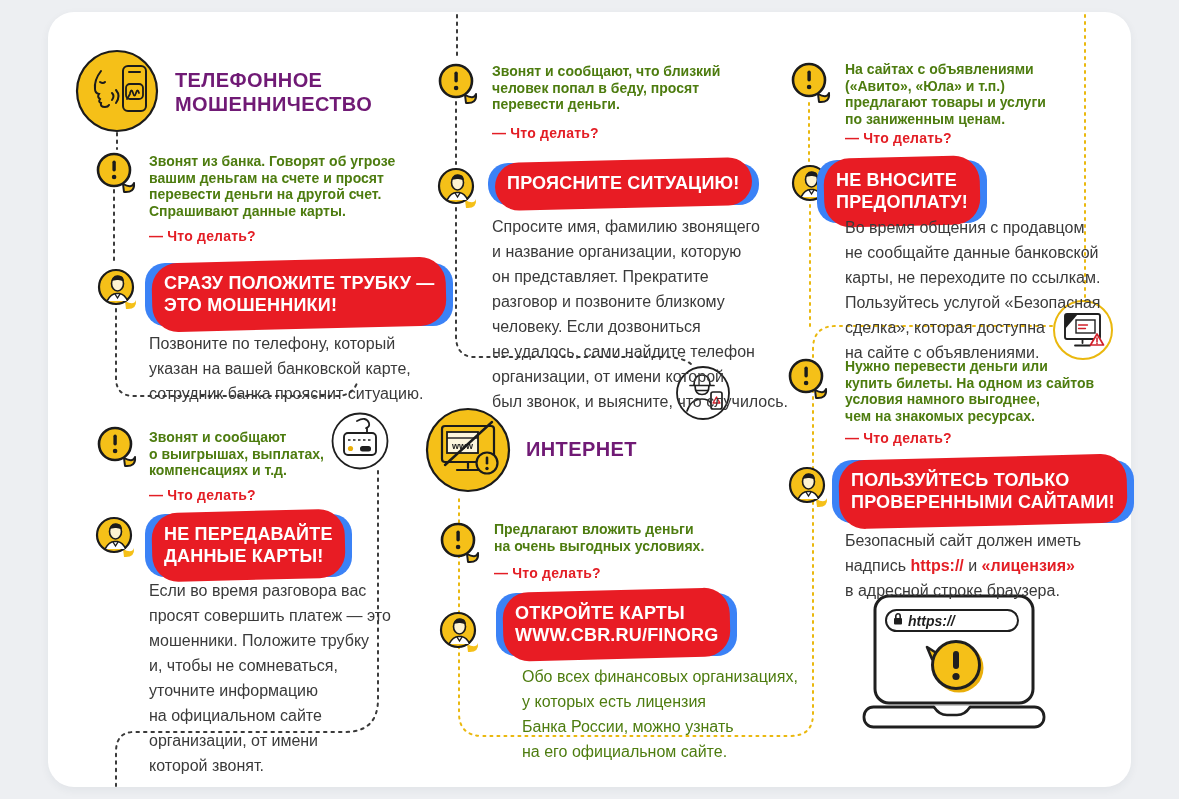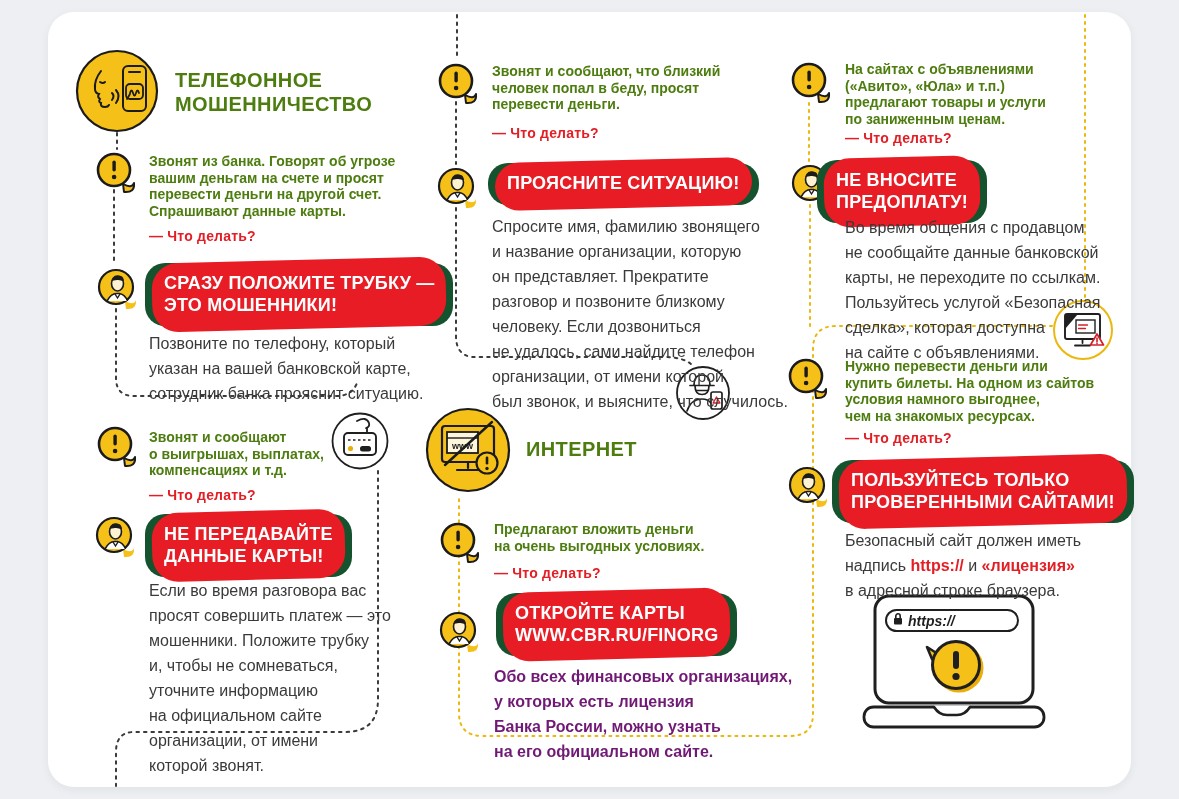--- a/index.html
+++ b/index.html
@@ -8,38 +8,38 @@
     background:#edeff2;
     font-family:"Liberation Sans", sans-serif;
   }
   .card{
     position:absolute;left:48px;top:12px;width:1083px;height:775px;
     background:#ffffff;border-radius:26px;
     box-shadow:0 3px 10px rgba(40,45,60,.06);
   }
   .abs{position:absolute;}
   .title{
-    font-size:20px;line-height:24px;font-weight:700;color:#4d7c0f;
+    font-size:20px;line-height:24px;font-weight:700;color:#701a75;
     letter-spacing:.4px;white-space:pre-line;
   }
   .statement{
     font-size:14px;line-height:16.5px;font-weight:700;color:#4d7c0f;
     white-space:pre-line;
   }
   .para{
     font-size:16px;line-height:25px;font-weight:400;color:#3a3a3a;
     white-space:pre-line;
   }
-  .para.bold{font-weight:700;color:#701a75;}
+  .para.bold{font-weight:400;color:#4d7c0f;margin-left:28px;}
   .cta{
     font-size:14px;font-weight:700;color:#e31e25;
     letter-spacing:.2px;
   }
   .badge{
-    position:absolute;background:#14532d;color:#fff;
+    position:absolute;background:#3b82f6;color:#fff;
     font-weight:700;font-size:18px;line-height:21.5px;letter-spacing:.2px;
     padding:10px 19px;border-radius:20px;white-space:pre-line;
   }
   .badge::before{
     content:"";position:absolute;left:7px;right:7px;top:-3px;bottom:-3px;
     background:#e81c24;border-radius:26px;transform:rotate(-1.4deg);z-index:0;
   }
   .badge .t{position:relative;z-index:1;}
   .red-em{color:#e31e25;font-weight:700;}
   svg{display:block;}

